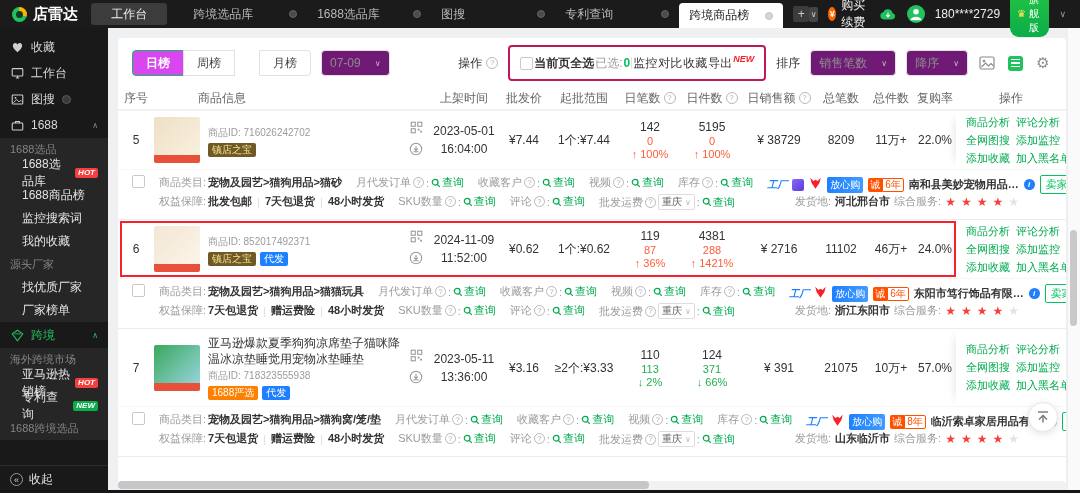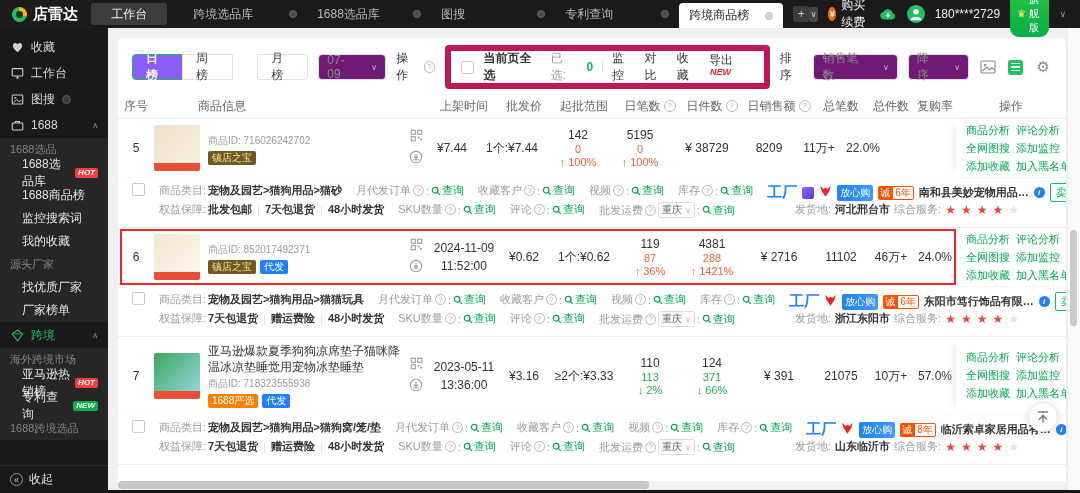--- a/index.html
+++ b/index.html
@@ -47,26 +47,26 @@
 
   
   .main { position:absolute; left:108px; top:28px; right:0; bottom:0; background:#eef0f2; padding:10px 14px 4px 10px; }
   .card { background:#fff; border-radius:4px; height:100%; overflow:hidden; position:relative; }
 
   .toolbar { display:flex; align-items:center; padding:7px 14px 6px; gap:10px; }
   .seg { display:flex; }
   .seg-btn { height:26px; padding:0 13px; border:1px solid #e1e1e1; display:flex; align-items:center; background:#fff; color:#444; margin-left:-1px; font-size:12px; }
   .seg-btn:first-child { border-radius:4px 0 0 4px; margin-left:0; }
   .seg-btn:last-child { border-radius:0 4px 4px 0;margin-left:24px; }
-  .seg-btn.on { background:#8b5cf6; border-color:#07c160; color:#fff; font-weight:bold; }
+  .seg-btn.on { background:#d946ef; border-color:#07c160; color:#fff; font-weight:bold; }
   .select { height:26px; border:1px solid #e1e1e1; border-radius:4px; padding:0 8px; color:#8d8d8d; background:#701a75; display:flex; align-items:center; gap:14px; font-size:12px; }
   .chev-d { font-size:8px; color:#bbb; }
   .tb-right { margin-left:auto; display:flex; align-items:center; gap:10px; }
   .qmark { display:inline-flex; width:12px; height:12px; border:1px solid #b9b9b9; border-radius:50%; color:#b0b0b0; font-size:8px; align-items:center; justify-content:center; line-height:0; }
-  .green-box { height:28px; border:6px solid #be185d; border-radius:4px; display:flex; align-items:center; gap:9px; padding:16px 10px; }
+  .green-box { height:28px; border:2px solid #be185d; border-radius:4px; display:flex; align-items:center; gap:1px; padding:16px 10px; }
   .cbx { width:13px; height:13px; border:1px solid #c9c9c9; border-radius:2px; background:#fff; flex:none; }
   .gb-strong { font-weight:bold; color:#333; }
   .gb-gray { color:#9a9a9a; }
   .gb-count { color:#07c160; font-weight:bold; }
   .vdiv { width:1px; height:12px; background:#e3e3e3; }
   .gb-link { color:#333; }
   .new-flag { color:#f5222d; font-size:9px; font-style:italic; font-weight:bold; transform:translateY(-5px); display:inline-block; margin-left:1px; }
   .icon-btn { display:flex; align-items:center; justify-content:center; width:18px; height:18px; color:#8c8c8c; }
   .list-icon { width:15px; height:15px; background:#21c25e; border-radius:3px; display:flex; flex-direction:column; justify-content:center; gap:2px; padding:0 3px; }
   .list-icon i { height:1.5px; background:#fff; display:block; }
@@ -115,21 +115,21 @@
 
   
   .srow { border-top:1px solid #f7f7f7; padding:5px 0 6px; font-size:11px; }
   .sline { display:flex; align-items:flex-start; gap:14px; padding-left:14px; height:19px; }
   .sline .lab { color:#9b9b9b; white-space:nowrap; }
   .sline b { color:#333; font-weight:bold; white-space:nowrap; }
   .rights-sep { color:#ddd; margin:0 3px; }
   .qitem { display:flex; align-items:center; gap:2px; white-space:nowrap; }
   .qlink { color:#00ab4e; display:inline-flex; align-items:center; gap:1px; }
   .badge-row { display:flex; align-items:center; gap:5px; margin-left:auto; margin-right:8px; white-space:nowrap; }
-  .factory-txt { color:#1e80ff; font-weight:bold; font-size:15px; }
+  .factory-txt { color:#1e80ff; font-weight:bold; font-style:italic; font-size:10px; }
   .sf-icon { width:12px; height:12px; border-radius:2px; background:linear-gradient(135deg,#8a67ff,#5a3cd6); }
   .wf-badge { background:linear-gradient(90deg,#1e80ff,#3f9bff); color:#fff; font-size:10px; padding:1px 3px; border-radius:2px; }
   .cheng-badge { display:inline-flex; font-size:10px; line-height:1.2; }
   .cheng-badge .l { background:#ff5000; color:#fff; padding:1px 2px; border-radius:2px 0 0 2px; }
   .cheng-badge .r { border:1px solid #ff5000; color:#ff5000; padding:0 2px; border-radius:0 2px 2px 0; background:#fff; }
   .seller-name { color:#333; font-weight:bold; max-width:118px; overflow:hidden; text-overflow:ellipsis; }
   .info-i { width:11px; height:11px; border-radius:50%; background:#1e80ff; color:#fff; font-size:8px; display:inline-flex; align-items:center; justify-content:center; font-style:italic; font-weight:bold; }
   .seller-an { border:1px solid #07c160; color:#07c160; border-radius:2px; padding:1px 5px; font-size:11px; white-space:nowrap; }
   .ship-row { margin-left:auto; margin-right:46px; display:flex; align-items:center; gap:4px; white-space:nowrap; }
   .star { color:#f53f3f; font-size:12px; letter-spacing:1px; }
@@ -427,20 +427,24 @@
                     <g fill="#999">
                       <rect x="9.5" y="9.5" width="2.2" height="2.2"></rect>
                       <rect x="12.5" y="12" width="2.2" height="2.2"></rect>
                     </g>
                   </svg></span>
                 <span class="sicon"><svg width="14" height="14" viewBox="0 0 16 16">
                     <circle cx="8" cy="8" r="6.5" fill="none" stroke="#999" stroke-width="1.2"></circle>
                     <path d="M8 4.5 v5 M5.8 7.5 L8 9.7 l2.2-2.2 M5 11.2 h6" stroke="#999" stroke-width="1.2" fill="none"></path>
                   </svg></span>
               </div>
+              <div class="c-time tcell">
+                <div>2023-05-01</div>
+                <div>16:04:00</div>
+              </div>
               <div class="c-price tcell">¥7.44</div>
               <div class="c-batch tcell">1个:¥7.44</div>
               <div class="c-do stat">
                 <span>142</span>
                 <span class="sub up">0</span>
                 <span class="pct up">↑ 100%</span>
               </div>
               <div class="c-di stat">
                 <span>5195</span>
                 <span class="sub up">0</span>

